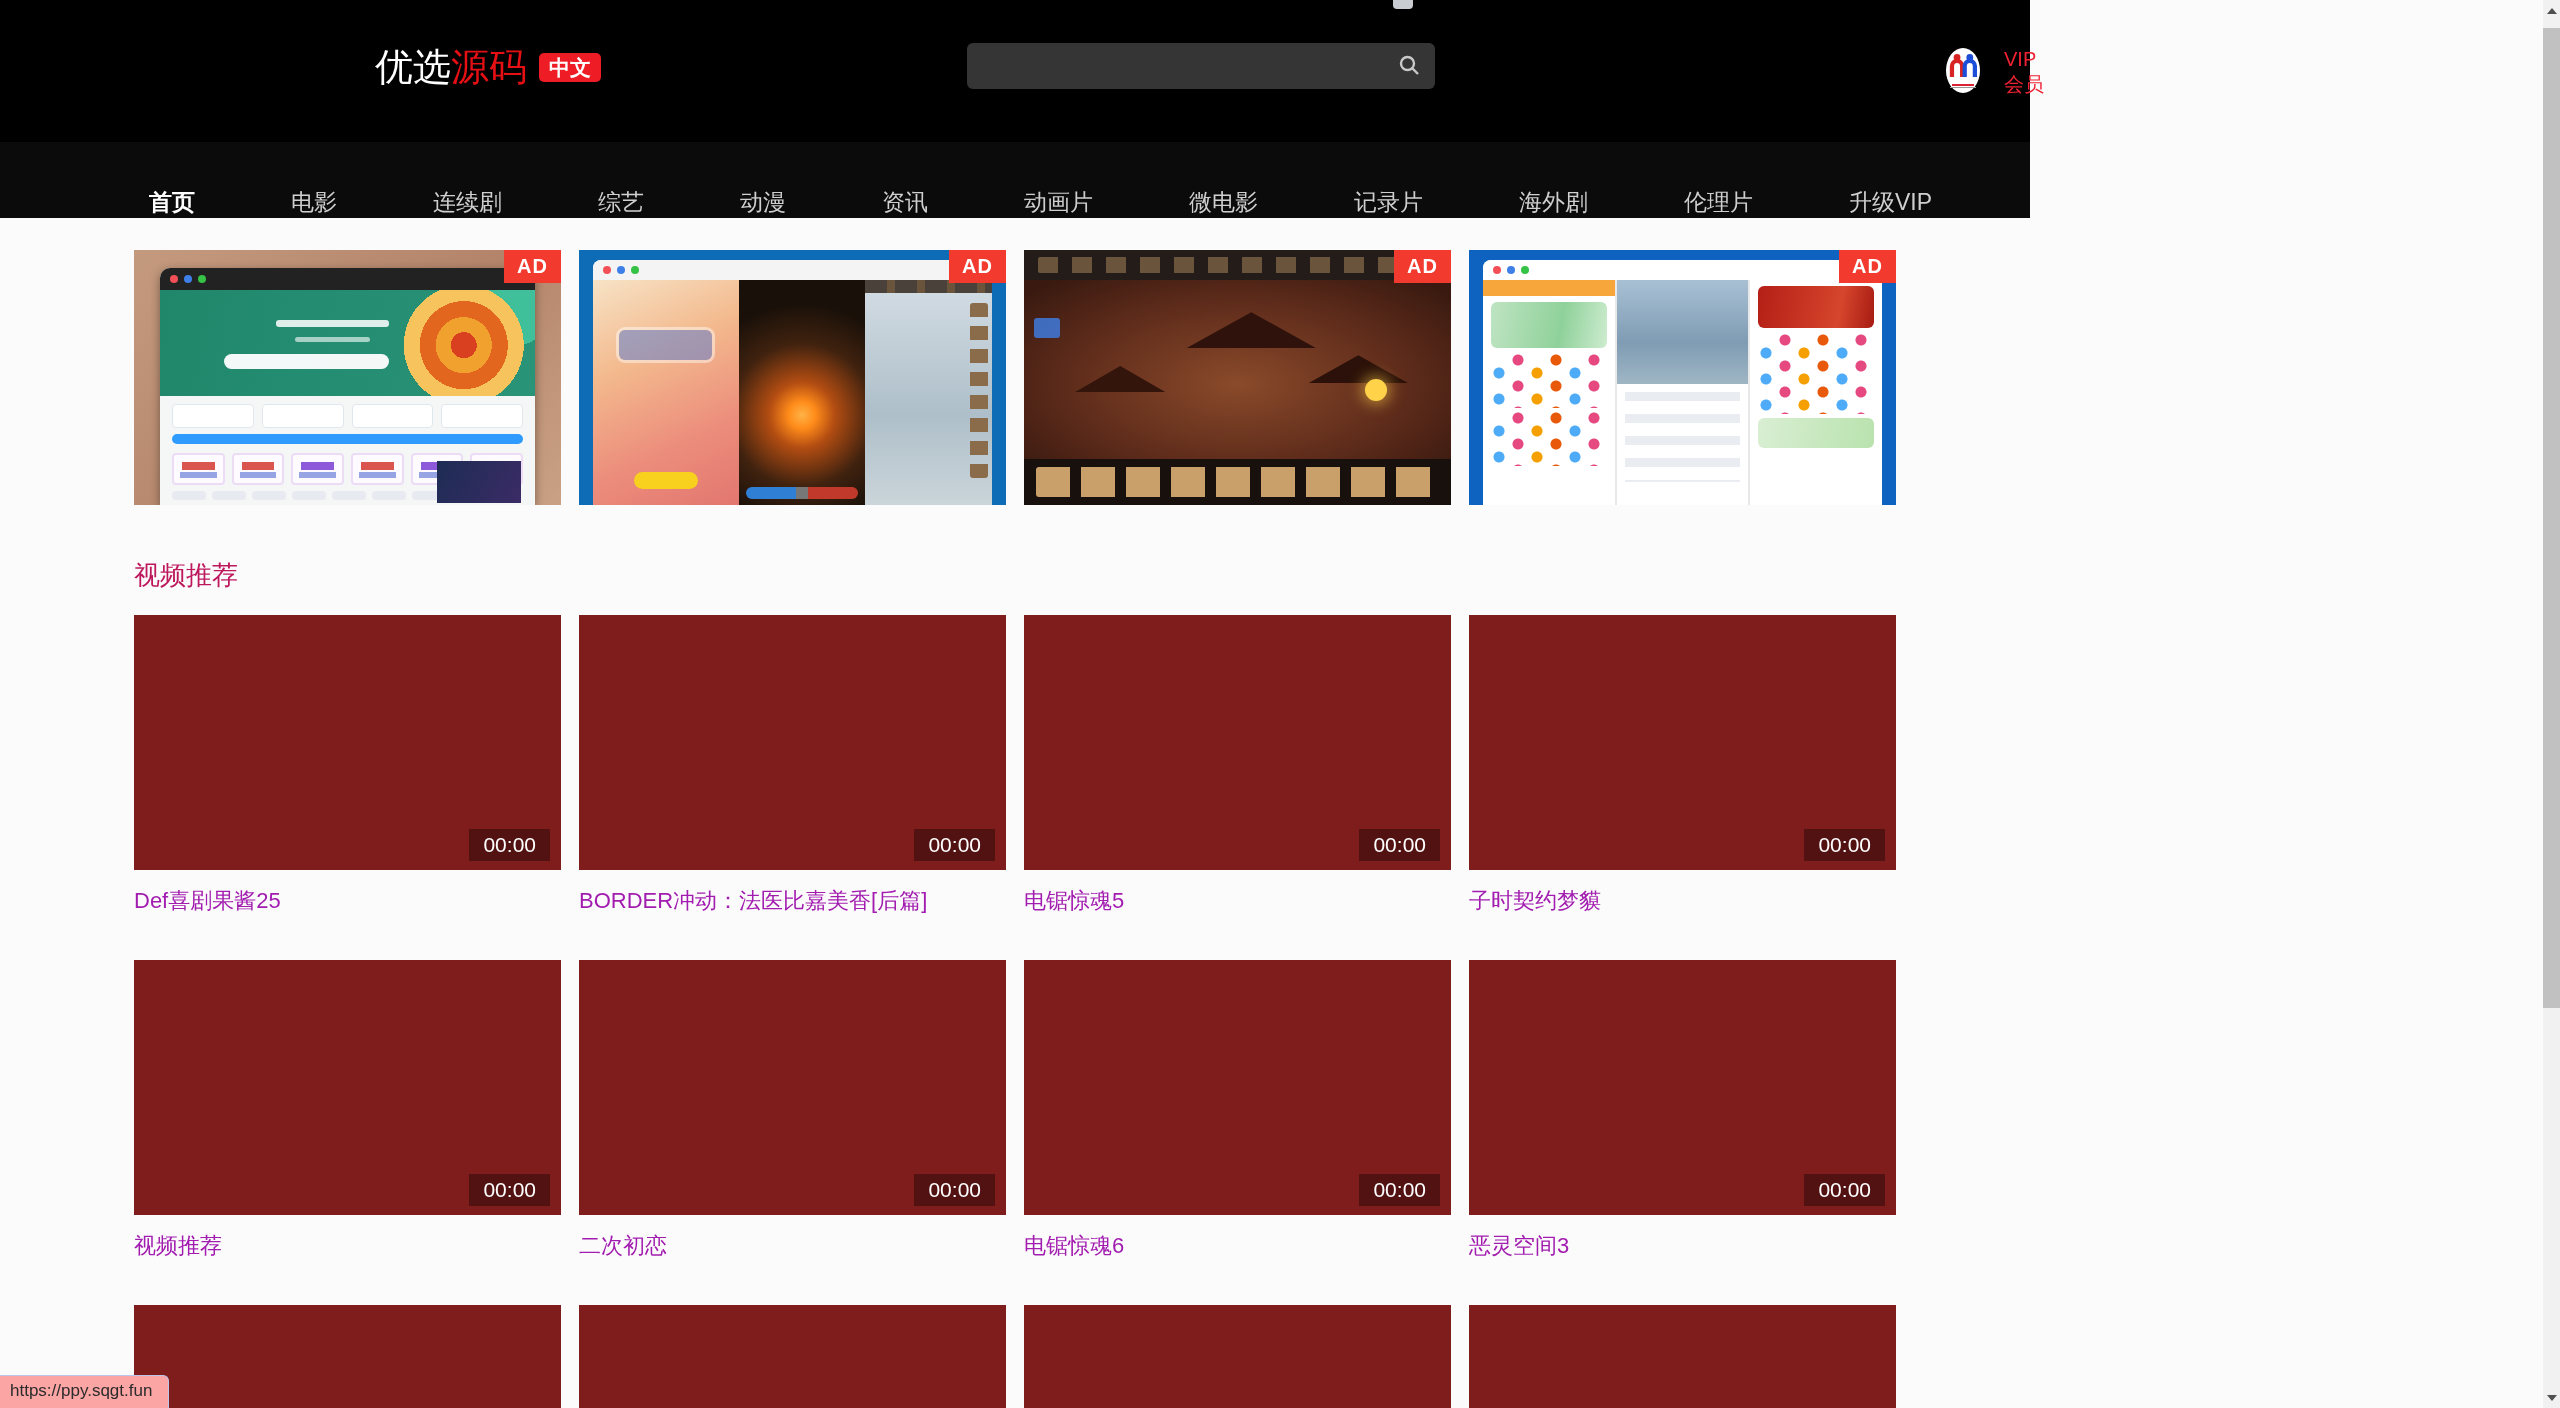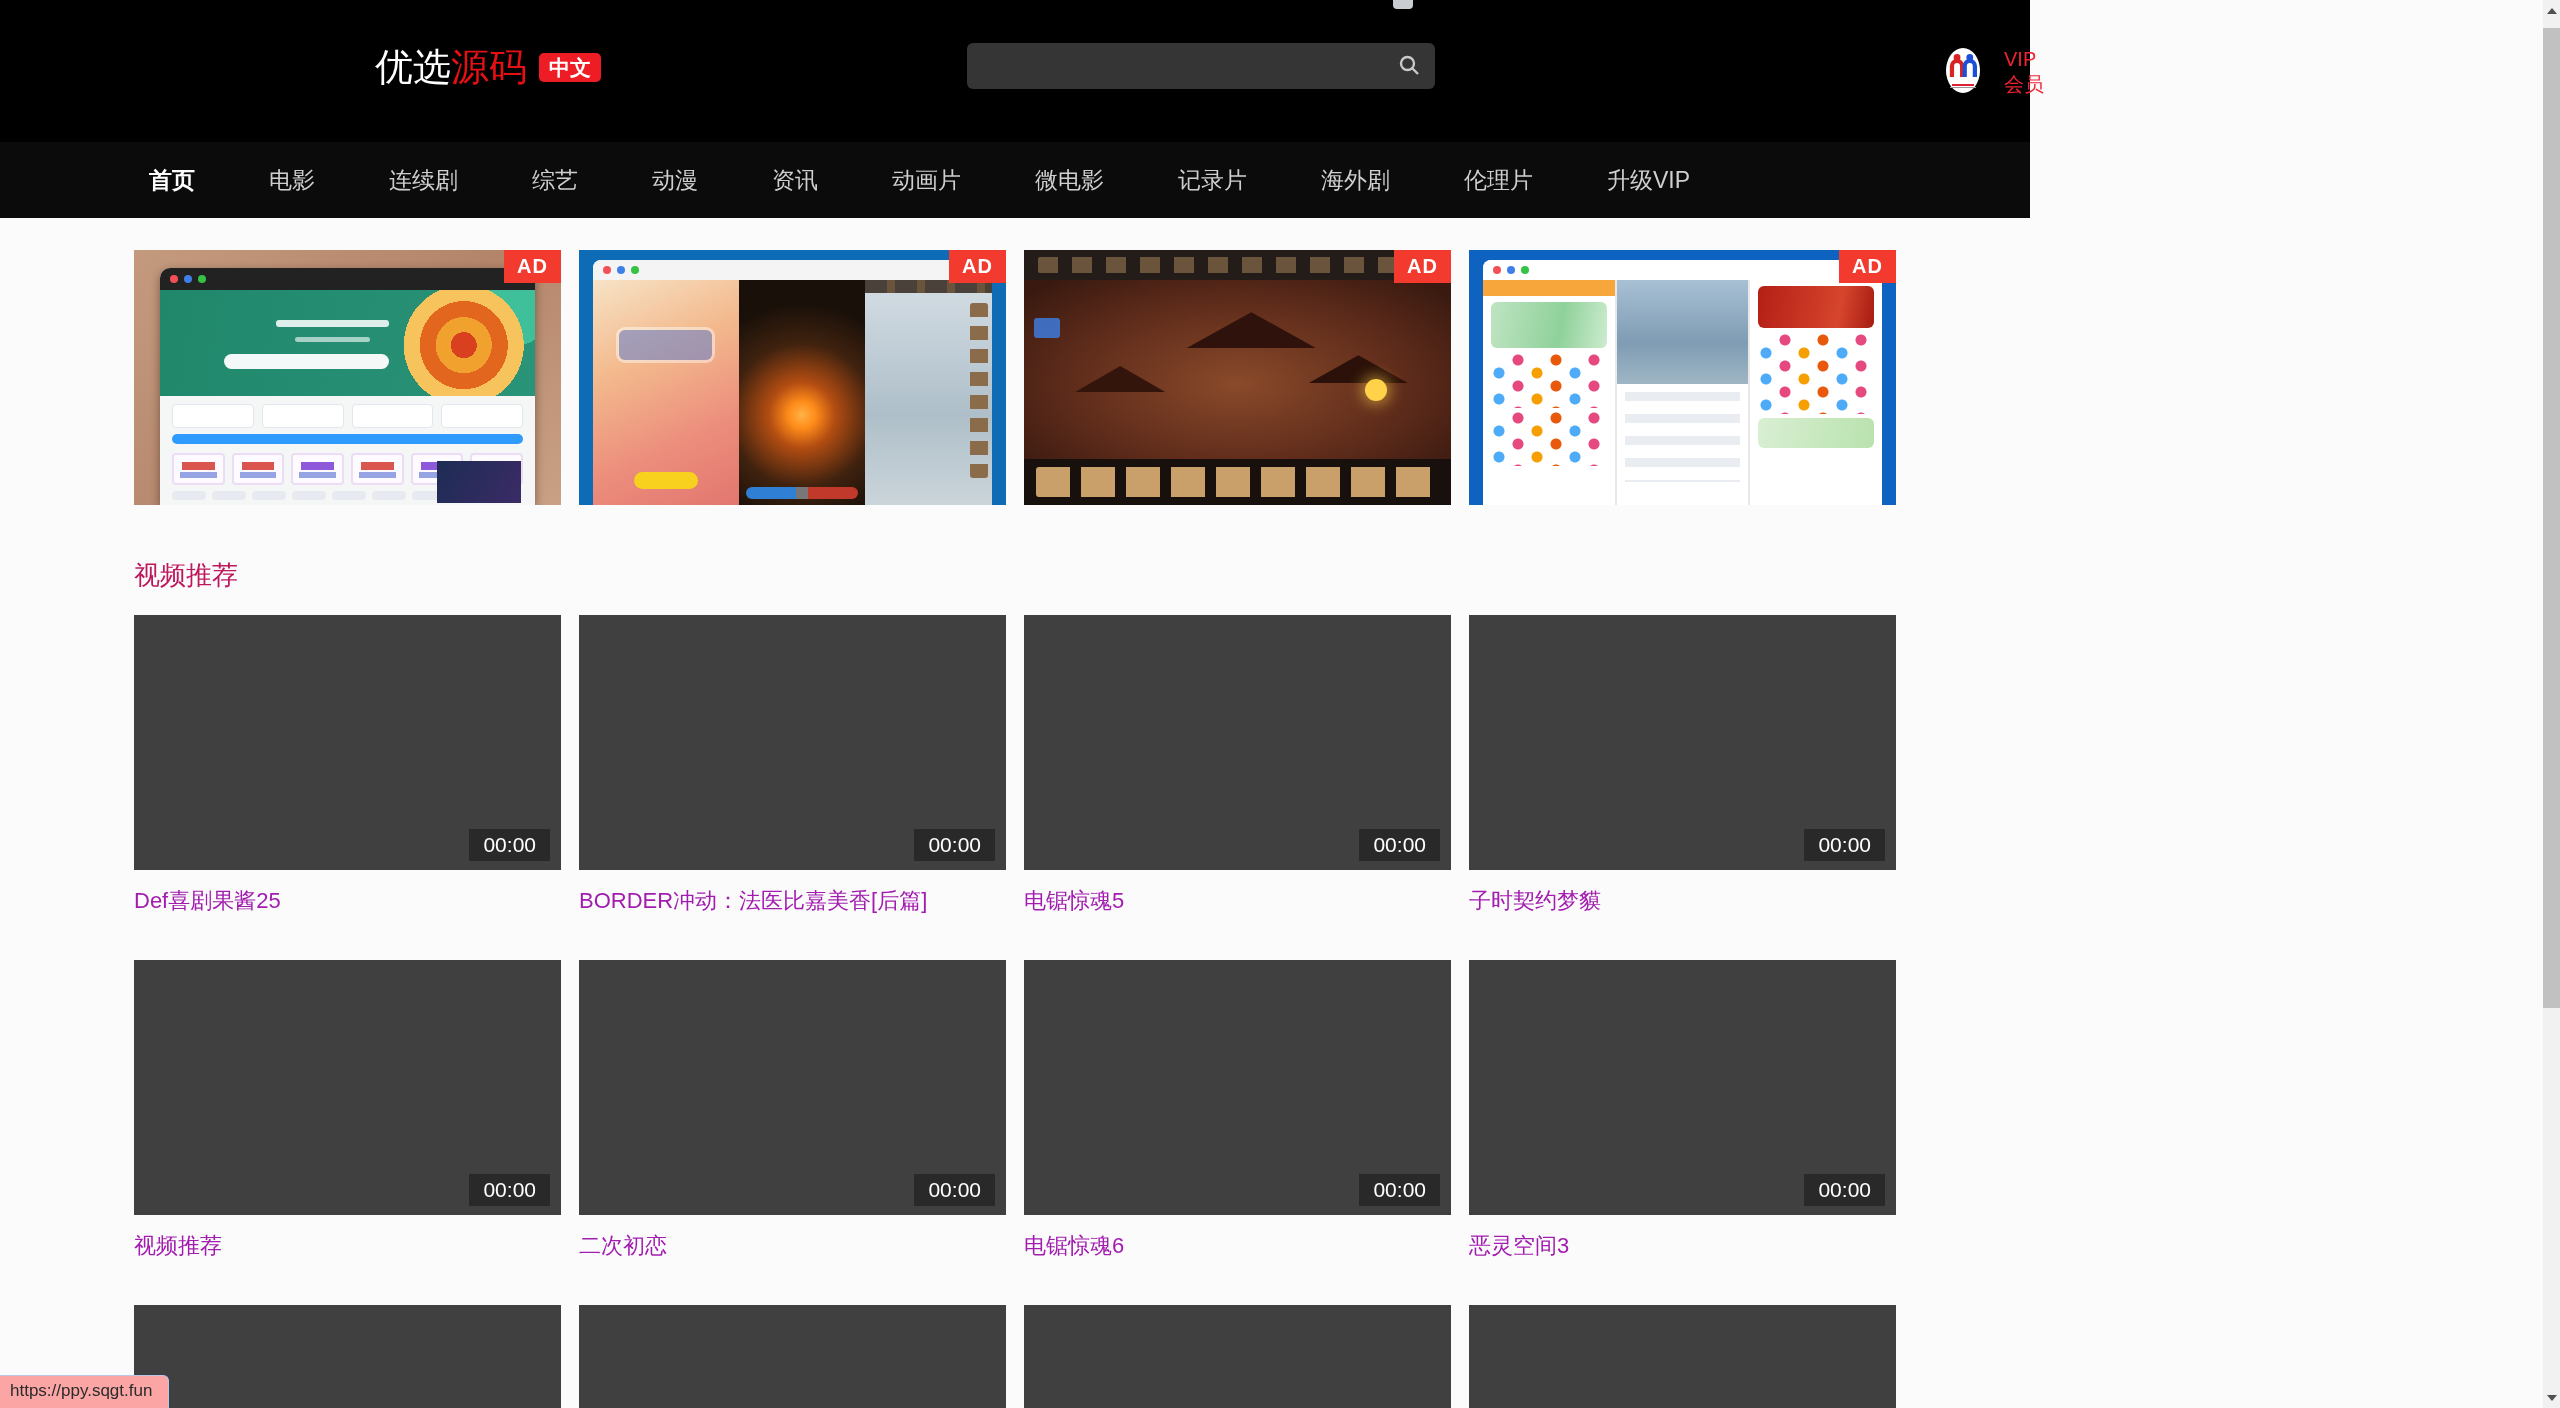--- a/index.html
+++ b/index.html
@@ -25,21 +25,21 @@
   .user-area { position:absolute; left:1946px; top:48px; display:flex; align-items:flex-start; }
   .avatar { width:45px; height:45px; border-radius:50%; background:#fff;
     display:flex; flex-direction:column; align-items:center; justify-content:center; cursor:pointer; }
   .avatar .tiny-line1 { width:22px; height:2px; background:#d23; margin-top:1px; }
   .avatar .tiny-line2 { width:26px; height:1px; background:#999; margin-top:1px; }
   .vip-link { margin-left:24px; color:#ef2233; font-size:20px; text-decoration:none; cursor:pointer; }
 
   
   .main-nav { height:76px; background:#0b0b0b; }
   .nav-inner { width:1762px; margin:0 auto; height:100%; display:flex;
-    align-items:center; gap:74px; padding-left:15px; }
+    align-items:flex-end; gap:96px; padding-left:15px; }
   .nav-item { color:#cfcfcf; font-size:23px; text-decoration:none; cursor:pointer; white-space:nowrap; }
   .nav-item.active { color:#fff; font-weight:700; }
 
   
   .container { width:1762px; margin:0 auto; }
   .ad-row { margin-top:32px; display:flex; gap:18px; }
   .banner { position:relative; width:427px; height:255px; overflow:hidden; cursor:pointer;text-align:center; }
   .ad-badge { position:absolute; top:0; right:0; z-index:6; background:#f23a2e; color:#fff;
     font-weight:700; font-size:20px; padding:5px 13px; letter-spacing:1px; }
   .dot { width:8px; height:8px; border-radius:50%; display:inline-block; }
@@ -140,21 +140,21 @@
   .b4 .c3 .redbn { height:42px; margin:6px 8px; border-radius:6px;
     background:linear-gradient(100deg,#b41f16,#d6452c 70%,#a61b12); }
   .b4 .c3 .icon-dots { height:80px; }
   .b4 .c3 .greenbn2 { height:30px; margin:4px 8px; border-radius:6px;
     background:linear-gradient(100deg,#d9efd3,#b9e2ae); }
 
   
   .section-title { margin:53px 0 22px; font-size:26px; font-weight:500; color:#be185d; }
   .video-grid { display:grid; grid-template-columns:repeat(4,427px); column-gap:18px; row-gap:44px; }
   .video-card { cursor:pointer; }
-  .thumb { position:relative; width:427px; height:255px; background:#404040; }
+  .thumb { position:relative; width:427px; height:255px; background:#7f1d1d; }
   .duration { position:absolute; right:11px; bottom:9px; background:rgba(0,0,0,.35);
     color:#fff; font-size:21px; padding:4px 14px; }
   .vtitle { margin-top:16px; font-size:22px; line-height:30px; color:#a21caf;
     white-space:nowrap; overflow:hidden; text-overflow:ellipsis; }
   .partial-grid { margin-top:44px; }
 
   
   .status-bubble { position:fixed; left:0; bottom:0; z-index:50; background:#fca5a5;
     border:1px solid #bac7ea; border-bottom:none; border-left:none;
     border-radius:0 6px 0 0; padding:5px 16px 7px 10px; font-size:17px; color:#2b2b2b; }

